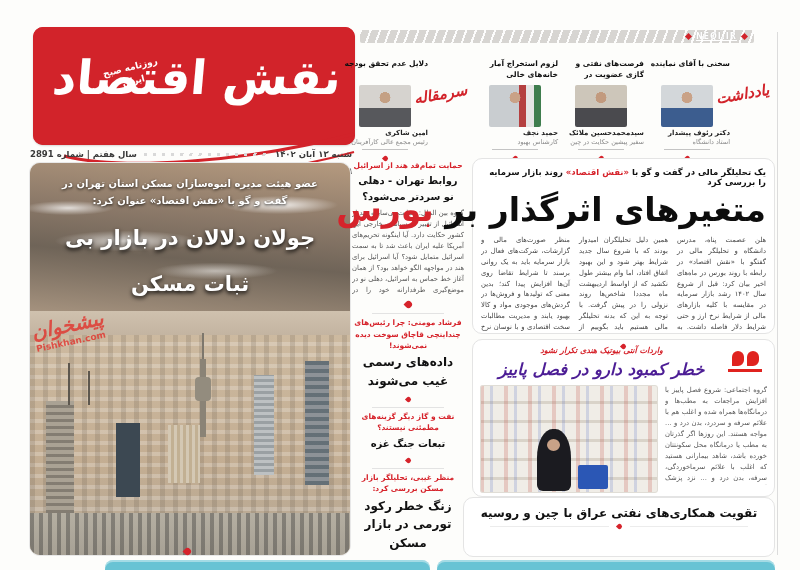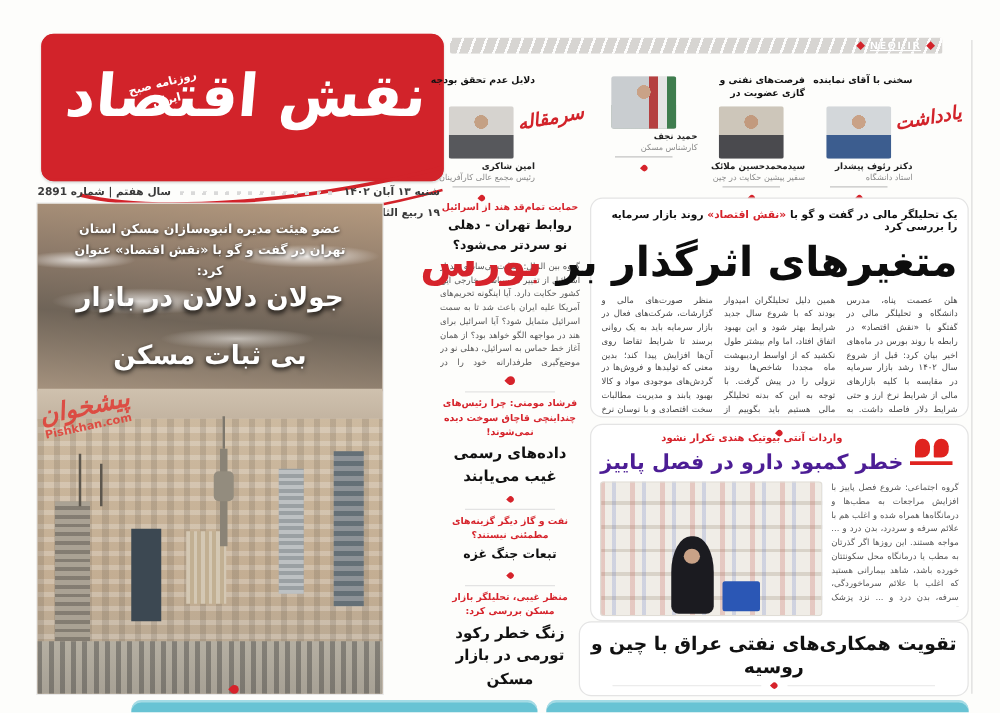--- a/index.html
+++ b/index.html
@@ -67,21 +67,21 @@
 
   .pin { display:inline-block; width:7px; height:7px; background:#d6232b;
          border-radius:50% 50% 50% 0; transform:rotate(45deg); }
   .pin.small { width:5px; height:5px; }
   .pinrow { text-align:center; line-height:8px; }
 
   .vline { position:absolute; width:1px; background:#dcdcdc; }
 
   
   .leadphoto {
-    left:30px; top:163px; width:276px; height:392px; border-radius:0;
+    left:30px; top:163px; width:320px; height:392px; border-radius:10px;
     overflow:hidden; box-shadow:0 0 0 1px #e8e8e8;
     background:#c9b69d;
   }
   .mountain { position:absolute; top:0; left:0; width:100%; height:150px;
     background:
       radial-gradient(90px 14px at 78% 28%, rgba(255,255,255,.85), rgba(255,255,255,0) 65%),
       radial-gradient(110px 16px at 30% 52%, rgba(255,255,255,.7), rgba(255,255,255,0) 65%),
       radial-gradient(70px 11px at 12% 30%, rgba(255,255,255,.75), rgba(255,255,255,0) 65%),
       radial-gradient(95px 13px at 58% 72%, rgba(240,238,235,.6), rgba(255,255,255,0) 65%),
       linear-gradient(185deg,#b59a7f 0%, #8a7868 38%, #6f6458 62%, #a6937f 100%);
@@ -151,42 +151,42 @@
   .s1body { margin-top:6px; height:103px; overflow:hidden;
     column-count:3; column-gap:9px;
     font-size:6.8px; color:#444; text-align:justify; line-height:1.6; }
 
   .story2 { margin-top:5px; padding:5px 7px 6px; height:158px; }
   .s2top { display:flex; align-items:flex-start; }
   .quotebox { flex:none; width:44px; padding-top:6px; text-align:center; }
   .qmarks { display:flex; gap:3px; justify-content:center; }
   .q { width:12px; height:15px; background:#e0231f; border-radius:7px 7px 7px 1px; }
   .qline { width:34px; border-top:3px solid #e0231f; margin:3px auto 0; }
-  .s2hgroup { flex:1; }
+  .s2hgroup { flex:1;font-style:italic; }
   .s2head { font-size:16.5px; font-weight:bold; text-align:center; color:#4c1d95; margin-top:3px; }
   .s2row { display:flex; gap:7px; margin-top:6px; }
   .s2body { flex:none; width:102px; font-size:6.8px; color:#555; text-align:justify;
             line-height:1.62; overflow:hidden; height:100px; }
   .pharm { flex:1; height:108px; border-radius:3px; position:relative; overflow:hidden;
     background:
       repeating-linear-gradient(90deg, rgba(190,70,60,.22) 0 4px, rgba(0,0,0,0) 4px 10px,
         rgba(60,90,190,.18) 10px 13px, rgba(0,0,0,0) 13px 24px),
       repeating-linear-gradient(180deg, #f0ede7 0 16px, #d9d3c9 16px 19px);
     box-shadow:inset 0 0 0 1px #e0ddd6; }
   .person { position:absolute; left:32%; bottom:2px; width:34px; height:62px;
     background:#1b1b20; border-radius:46% 46% 6px 6px; }
   .person::before { content:""; position:absolute; top:10px; left:10px; width:13px; height:12px;
     background:#c9a287; border-radius:50%; }
   .bluebox { position:absolute; left:55%; bottom:4px; width:30px; height:24px;
     background:#2b57b5; border-radius:2px; }
   .s2pin { text-align:center; margin-top:2px; }
 
   .bottombox { left:463px; top:497px; width:312px; height:60px; padding-top:5px; text-align:center; }
   .bkick { font-size:7.5px; font-weight:bold; color:#a8201f; }
-  .bhead { font-size:15px; font-weight:bold; color:#111; margin-top:3px; }
+  .bhead { font-size:12px; font-weight:bold; color:#111; margin-top:3px; }
   .bsep { display:flex; align-items:center; gap:8px; padding:0 26px; margin-top:4px; }
   .bsep .l { flex:1; border-top:1px solid #ececec; }
 
   .cyanbar { position:absolute; top:560px; height:10px; background:#68c3d4;
              border-radius:8px 8px 0 0; box-shadow:inset 0 2px 0 rgba(255,255,255,.4); }
   .cb1 { left:105px; width:325px; }
   .cb2 { left:437px; width:338px; }
 </style>
 </head>
 <body>
@@ -234,23 +234,24 @@
   <div class="card">
     <div class="ctitle">فرصت‌های نفتی و گازی عضویت در بریکس</div>
     <div class="portrait p2"></div>
     <div class="cname">سیدمحمدحسین ملائک</div>
     <div class="crole">سفیر پیشین حکایت در چین</div>
     <div class="uline"></div>
     <div class="pinrow"><span class="pin small"></span></div>
   </div>
 
   <div class="card">
+    <div class="ctitle">لزوم استخراج آمار خانه‌های خالی</div>
     <div class="portrait p3"></div>
     <div class="cname">حمید نجف</div>
-    <div class="crole">کارشناس مسکن</div>
+    <div class="crole">کارشناس بهبود</div>
     <div class="uline"></div>
     <div class="pinrow"><span class="pin small"></span></div>
   </div>
 
   <div class="callig">سرمقاله</div>
 
   <div class="card">
     <div class="ctitle">دلایل عدم تحقق بودجه</div>
     <div class="portrait p4"></div>
     <div class="cname">امین شاکری</div>
@@ -290,21 +291,21 @@
     <div class="kick">حمایت تمام‌قد هند از اسرائیل</div>
     <div class="mhead big">روابط تهران - دهلی نو سردتر می‌شود؟</div>
     <div class="mbody" style="height:88px">گروه بین الملل: حمایت بی‌سابقه هند از اسرائیل از تغییر در سیاست خارجی این کشور حکایت دارد. آیا اینگونه تحریم‌های آمریکا علیه ایران باعث شد تا به سمت اسرائیل متمایل شود؟ آیا اسرائیل برای هند در مواجهه الگو خواهد بود؟ از همان آغاز خط حماس به اسرائیل، دهلی نو در موضع‌گیری طرفدارانه خود را در درگیری‌های بین‌المللی از جمله جنگ اوکراین و روسیه اتخاذ کرده بود، اعلام کرد.</div>
     <div class="pinrow" style="margin-top:3px"><span class="pin"></span></div>
   </div>
 
   <div class="msep"></div>
 
   <div>
     <div class="kick">فرشاد مومنی: چرا رئیس‌های چنداینچی قاچاق سوخت دیده نمی‌شوند!</div>
-    <div class="mhead">داده‌های رسمی غیب می‌یابند</div>
+    <div class="mhead">داده‌های رسمی غیب می‌شوند</div>
     <div class="pinrow" style="margin-top:3px"><span class="pin small"></span></div>
   </div>
 
   <div class="msep"></div>
 
   <div>
     <div class="kick">نفت و گاز دیگر گزینه‌های مطمئنی نیستند؟</div>
     <div class="mhead big">تبعات جنگ غزه</div>
     <div class="pinrow" style="margin-top:3px"><span class="pin small"></span></div>
   </div>

